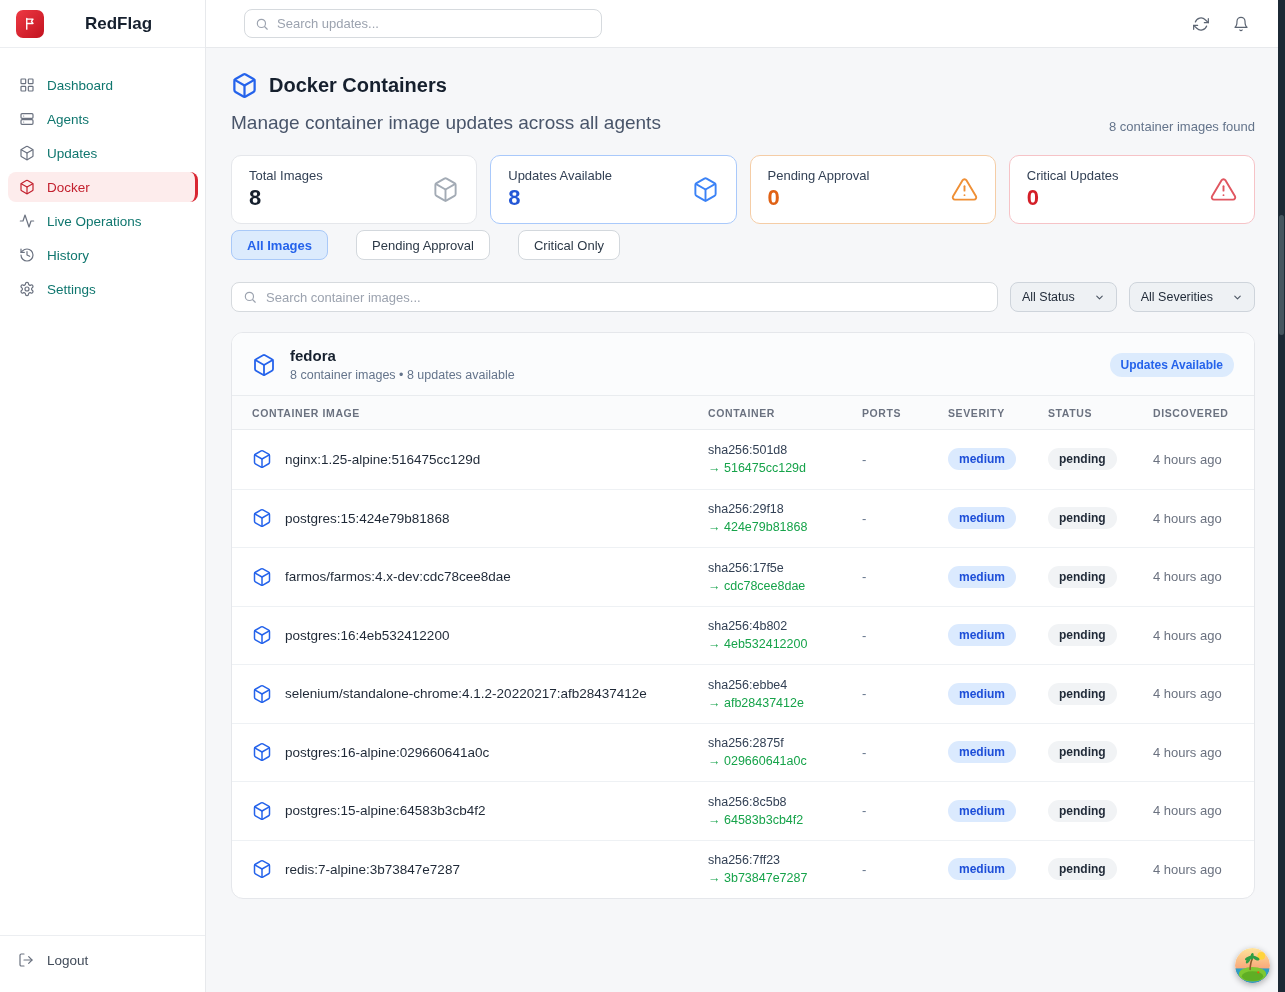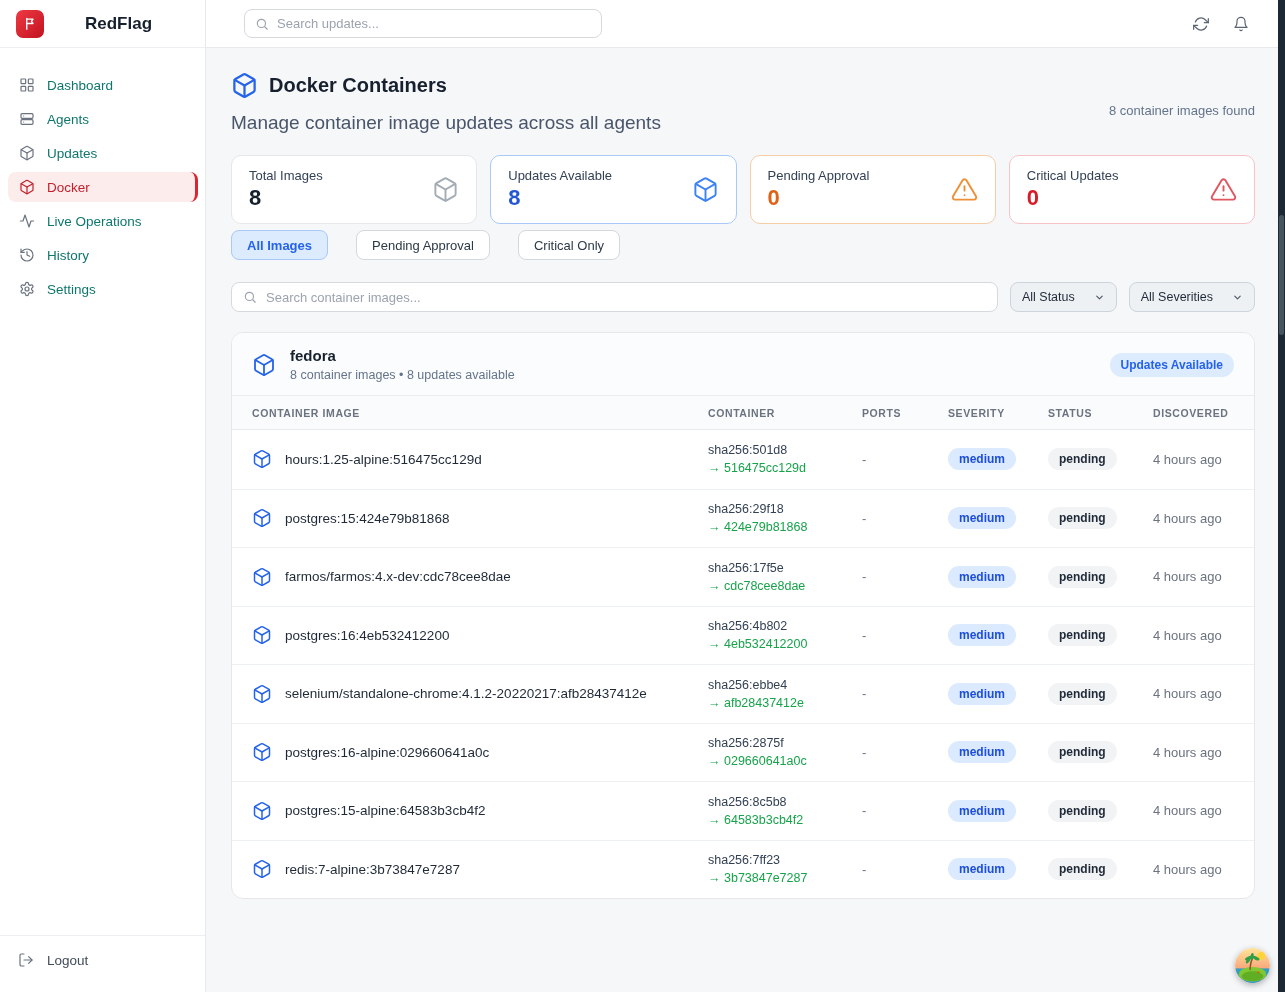--- a/index.html
+++ b/index.html
@@ -29,21 +29,21 @@
   .search-box { width:358px; height:29px; border:1px solid #d6dade; border-radius:8px; display:flex; align-items:center; gap:8px; padding:0 10px; background:#fff; }
   .search-box svg { width:14px; height:14px; stroke:#9ca3af; flex-shrink:0; }
   .search-box input { border:none; outline:none; flex:1; font-size:13px; background:transparent; color:#1f2937; font-family:"Liberation Sans",sans-serif; }
   .search-box input::placeholder { color:#9ca3af; }
   .topbar-spacer { flex:1; }
   .icon-btn { background:none; border:none; cursor:pointer; padding:4px; margin-left:16px; display:flex; }
   .icon-btn svg { width:16px; height:16px; stroke:#5b6472; }
 
   .content { flex:1; padding:24px 30px 0 25px; overflow:hidden; }
 
-  .page-header { display:flex; align-items:center; }
+  .page-header { display:flex; align-items:flex-end; }
   .title-row { display:flex; align-items:center; gap:11px; }
   .title-row svg { width:27px; height:27px; stroke:#2563eb; }
   .page-title { font-size:20px; font-weight:bold; color:#16202e; }
   .page-subtitle { font-size:19px; color:#49556a; margin-top:13px; }
   .result-count { margin-left:auto; font-size:13px; color:#64748b; margin-top:14px; white-space:nowrap; }
 
   .stats { display:flex; gap:13px; margin-top:21px; }
   .stat-card { flex:1; background:#fff; border:1px solid #e5e7eb; border-radius:10px; height:69px; padding:13px 17px; display:flex; justify-content:space-between; align-items:center; }
   .stat-label { font-size:13px; color:#334155; }
   .stat-value { font-size:22px; font-weight:bold; color:#16202e; margin-top:3px; line-height:1.1; }
@@ -322,21 +322,21 @@
         </div>
 
         <div>
   <div class="grid-row trow">
     <div class="cell-image">
       <svg viewBox="0 0 24 24" fill="none" stroke="#2563eb" stroke-width="1.8" stroke-linecap="round" stroke-linejoin="round">
                   <path d="M21 8a2 2 0 0 0-1-1.73l-7-4a2 2 0 0 0-2 0l-7 4A2 2 0 0 0 3 8v8a2 2 0 0 0 1 1.73l7 4a2 2 0 0 0 2 0l7-4A2 2 0 0 0 21 16Z"></path>
                   <path d="m3.3 7 8.7 5 8.7-5"></path>
                   <path d="M12 22V12"></path>
                 </svg>
-      <span class="img-name">hours:1.25-alpine:516475cc129d</span>
+      <span class="img-name">nginx:1.25-alpine:516475cc129d</span>
     </div>
     <div>
       <div class="v1">sha256:501d8</div>
       <div class="v2">→ 516475cc129d</div>
     </div>
     <div class="cell-ports">-</div>
     <div><span class="pill pill-severity">medium</span></div>
     <div><span class="pill pill-status">pending</span></div>
     <div class="discovered">4 hours ago</div>
   </div>

